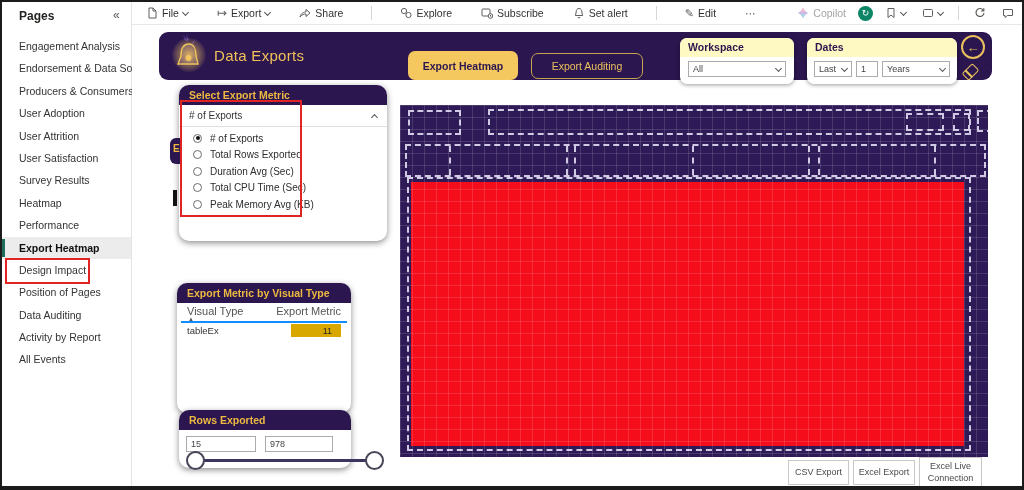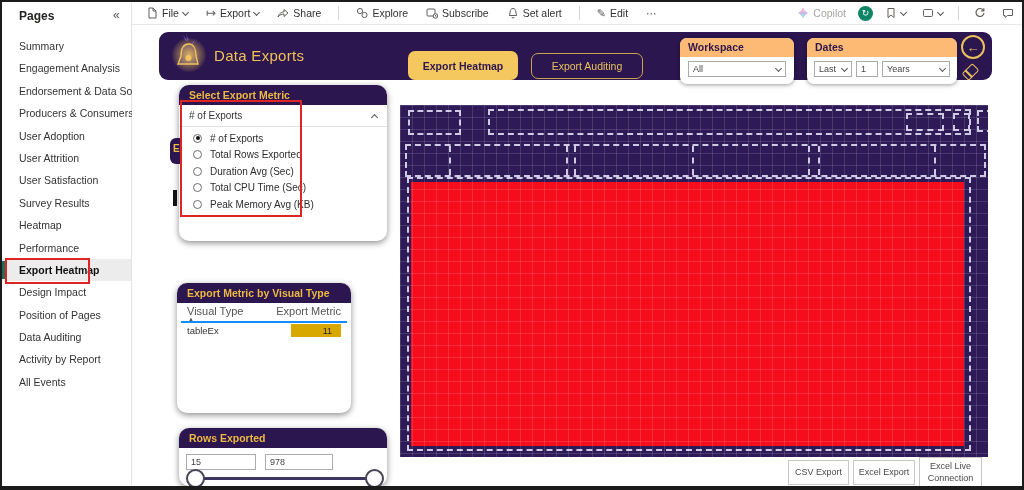--- a/index.html
+++ b/index.html
@@ -11,21 +11,21 @@
   .sidebar-title { position:absolute; left:17px; top:7px; font-size:12px; font-weight:bold; color:#252423; }
   .collapse { position:absolute; left:111px; top:6px; font-size:12px; color:#555; cursor:pointer; }
   .side-items { position:absolute; top:33px; left:0; width:100%; }
   .side-item { height:22.4px; line-height:22.4px; padding-left:17px; font-size:10.5px; color:#333; cursor:pointer; position:relative; white-space:nowrap; }
   .side-item.sel { background:#ececec; font-weight:bold; color:#111; }
   .side-item.sel::before { content:""; position:absolute; left:0; top:2px; bottom:2px; width:3px; background:#1f6e5b; }
   .anno { position:absolute; border:2px solid #e02424; pointer-events:none; z-index:50; }
 
   
   .topbar { position:absolute; left:130px; top:0; width:894px; height:23px; background:#fff; border-bottom:1px solid #e8e8e8; display:flex; align-items:center; }
-  .tb-left { display:flex; align-items:center; gap:10px; padding-left:10px; }
+  .tb-left { display:flex; align-items:center; gap:21px; padding-left:10px; }
   .tb-right { margin-left:auto; display:flex; align-items:center; gap:8px; padding-right:8px; }
   .tb-item { display:flex; align-items:center; gap:4px; font-size:10.5px; color:#323130; cursor:pointer; padding:0 4px; }
   .tb-divider { width:1px; height:14px; background:#d6d6d6; margin:0 3px; }
   .chev { width:5px; height:5px; border-right:1.2px solid #555; border-bottom:1.2px solid #555; transform:rotate(45deg); margin-top:-2px; display:inline-block; }
   .chev.up { transform:rotate(-135deg); margin-top:3px; }
   .tb-icon { width:12px; height:12px; display:inline-block; }
   .copilot-label { color:#a6a4a2; }
   .green-circle { width:15px; height:15px; border-radius:50%; background:#0c8466; color:#fff; font-size:9px; display:flex; align-items:center; justify-content:center; cursor:pointer; }
 
   
@@ -33,21 +33,21 @@
 
   
   .rpt-header { position:absolute; left:27px; top:7px; width:833px; height:48px; background:#2b164f; border-radius:9px; }
   .logo { position:absolute; left:9px; top:2px; width:42px; height:42px; }
   .logo .glow { position:absolute; inset:4px; border-radius:50%; background:radial-gradient(circle, rgba(245,199,95,0.85) 0%, rgba(245,199,95,0.25) 55%, rgba(245,199,95,0) 75%); }
   .rpt-title { position:absolute; left:55px; top:15px; font-size:15px; color:#f0c05a; letter-spacing:.3px; }
   .tab-active { position:absolute; left:249px; top:19px; width:110px; height:29px; background:#f5c75f; border-radius:7px; display:flex; align-items:center; justify-content:center; font-size:10.5px; font-weight:bold; color:#2b164f; cursor:pointer; }
   .tab-inactive { position:absolute; left:372px; top:21px; width:112px; height:26px; border:1px solid #c9a44e; border-radius:7px; display:flex; align-items:center; justify-content:center; font-size:10.5px; color:#e9c05c; cursor:pointer; }
 
   .mini-card { position:absolute; background:#fff; border-radius:7px; box-shadow:0 1px 4px rgba(0,0,0,.4); }
-  .mini-card .hd { height:19px; background:#fdba74; border-radius:7px 7px 0 0; font-size:10.5px; font-weight:bold; color:#2b164f; padding:3px 0 0 8px; }
+  .mini-card .hd { height:19px; background:#fef9c3; border-radius:7px 7px 0 0; font-size:10.5px; font-weight:bold; color:#2b164f; padding:3px 0 0 8px; }
   .selbox { position:absolute; border:1px solid #ababab; background:#fff; height:16px; font-size:9px; color:#444; display:flex; align-items:center; padding:0 4px; cursor:pointer; }
   .selbox .chev { margin-left:auto; }
   .numbox { position:absolute; border:1px solid #ababab; background:#fff; height:16px; font-size:9px; color:#444; display:flex; align-items:center; padding:0 4px; }
 
   .circle-btn { position:absolute; width:24px; height:24px; border:2px solid #e9c05c; border-radius:50%; color:#e9c05c; display:flex; align-items:center; justify-content:center; font-size:13px; cursor:pointer; }
   .eraser { position:absolute; width:15px; height:10px; border:1.6px solid #e9c05c; transform:rotate(-45deg); border-radius:2px; cursor:pointer; }
   .eraser::after { content:""; position:absolute; left:3px; top:-1px; bottom:-1px; width:1.6px; background:#e9c05c; }
 
   
   .card { position:absolute; background:#fff; border-radius:10px; box-shadow:0 2px 6px rgba(0,0,0,.45); }
@@ -88,21 +88,20 @@
 </style>
 </head>
 <body>
 
 <div class="frame">
 
   <div class="sidebar">
     <div class="sidebar-title">Pages</div>
     <div class="collapse">«</div>
     <div class="side-items">
-      <div class="side-item">Summary</div>
       <div class="side-item">Engagement Analysis</div>
       <div class="side-item">Endorsement &amp; Data Sources</div>
       <div class="side-item">Producers &amp; Consumers</div>
       <div class="side-item">User Adoption</div>
       <div class="side-item">User Attrition</div>
       <div class="side-item">User Satisfaction</div>
       <div class="side-item">Survey Results</div>
       <div class="side-item">Heatmap</div>
       <div class="side-item">Performance</div>
       <div class="side-item sel">Export Heatmap</div>
@@ -288,21 +287,21 @@
         <span class="tbl-col2">Export Metric</span>
       </div>
       <div class="sort-tri">▲</div>
       <div class="tbl-blue-line"></div>
       <div class="tbl-row">
         <span>tableEx</span>
         <span class="gold-bar">11</span>
       </div>
     </div>
 
-    <div class="card" style="left:47px; top:403px; width:208px; height:58px;">
+    <div class="card" style="left:47px; top:385px; width:172px; height:58px;">
       <div class="card-hd">Rows Exported</div>
       <div class="numbox" style="left:7px; top:26px; width:70px;">15</div>
       <div class="numbox" style="left:86px; top:26px; width:68px;">978</div>
       <div class="slider-track" style="left:16px; top:49px; width:178px;"></div>
       <div class="slider-handle" style="left:7px; top:41px;"></div>
       <div class="slider-handle" style="left:186px; top:41px;"></div>
     </div>
 
     <div class="heat-label">Selected Page: 'Members'</div>
     <div class="heatmap">

